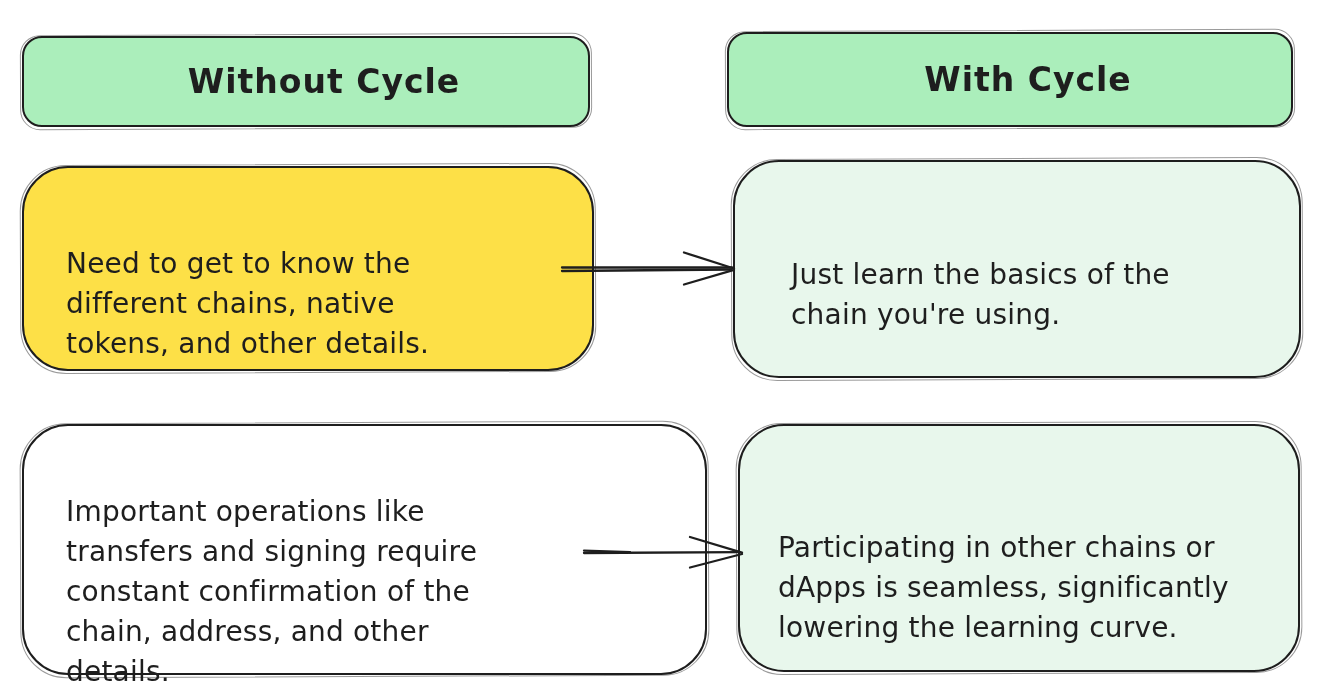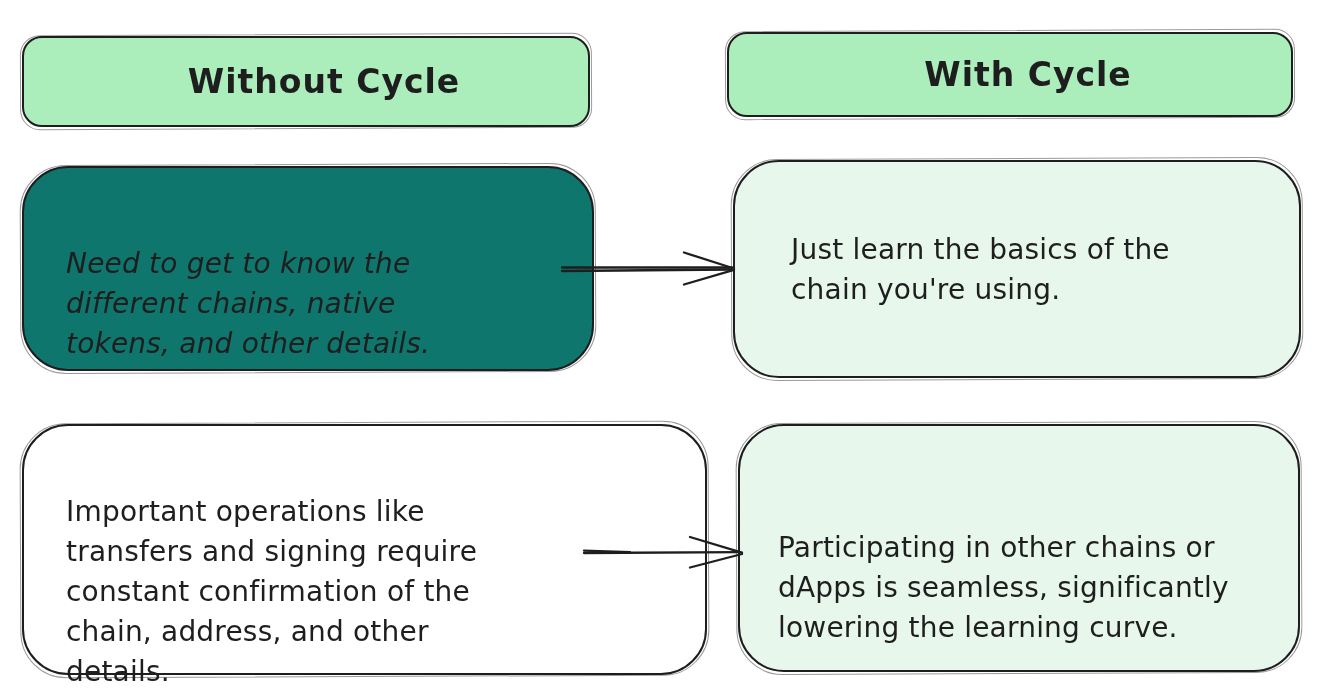--- a/index.html
+++ b/index.html
@@ -28,31 +28,31 @@
     border-radius: 20px;
     display: flex;
     align-items: center;
     justify-content: center;
     font-size: 33px;
     font-weight: 600;
     letter-spacing: 1px;
     padding-left: 36px;
   }
   #hdr-without { left: 22px;  top: 36px; width: 568px; height: 91px; }
-  #hdr-with    { left: 727px; top: 32px; width: 566px; height: 85px; }
+  #hdr-with    { left: 727px; top: 32px; width: 566px; height: 95px; }
 
   .card {
     border-radius: 46px;
     font-size: 28px;
     line-height: 40px;
     white-space: pre-line;
     letter-spacing: 0.2px;
   }
   #card-without-1 { left: 22px;  top: 166px; width: 572px; height: 205px; padding: 36px 28px 0 42px; }
-  #card-with-1    { left: 733px; top: 160px; width: 568px; height: 218px; padding: 28px 28px 0 56px; }
+  #card-with-1    { left: 733px; top: 160px; width: 568px; height: 218px; padding: 53px 28px 0 56px; }
   #card-without-2 { left: 22px;  top: 424px; width: 685px; height: 251px; padding: 26px 28px 0 42px; }
   #card-with-2    { left: 738px; top: 424px; width: 562px; height: 248px; padding: 62px 24px 0 38px; }
 
   .arrow { position: absolute; }
   #arrow-1 { left: 560px; top: 249px; }
   #arrow-2 { left: 582px; top: 533px; }
   .arrow path {
     fill: none;
     stroke: #1e1e1e;
     stroke-width: 2.3;
@@ -65,21 +65,21 @@
 <div class="stage">
 
   <div id="hdr-without" class="sketch hdr" style="background-color: rgb(171, 238, 187);">
     <span>Without Cycle</span>
   </div>
 
   <div id="hdr-with" class="sketch hdr" style="background-color: rgb(171, 238, 187);">
     <span>With Cycle</span>
   </div>
 
-  <div id="card-without-1" class="sketch card" style="background-color: #0f766e; font-style: italic;">
+  <div id="card-without-1" class="sketch card" style="background-color: #fde047;">
     <span>Need to get to know the
 different chains, native
 tokens, and other details.</span>
   </div>
 
   <div id="card-with-1" class="sketch card" style="background-color: rgb(232, 247, 236);">
     <span>Just learn the basics of the
 chain you're using.</span>
   </div>
 

